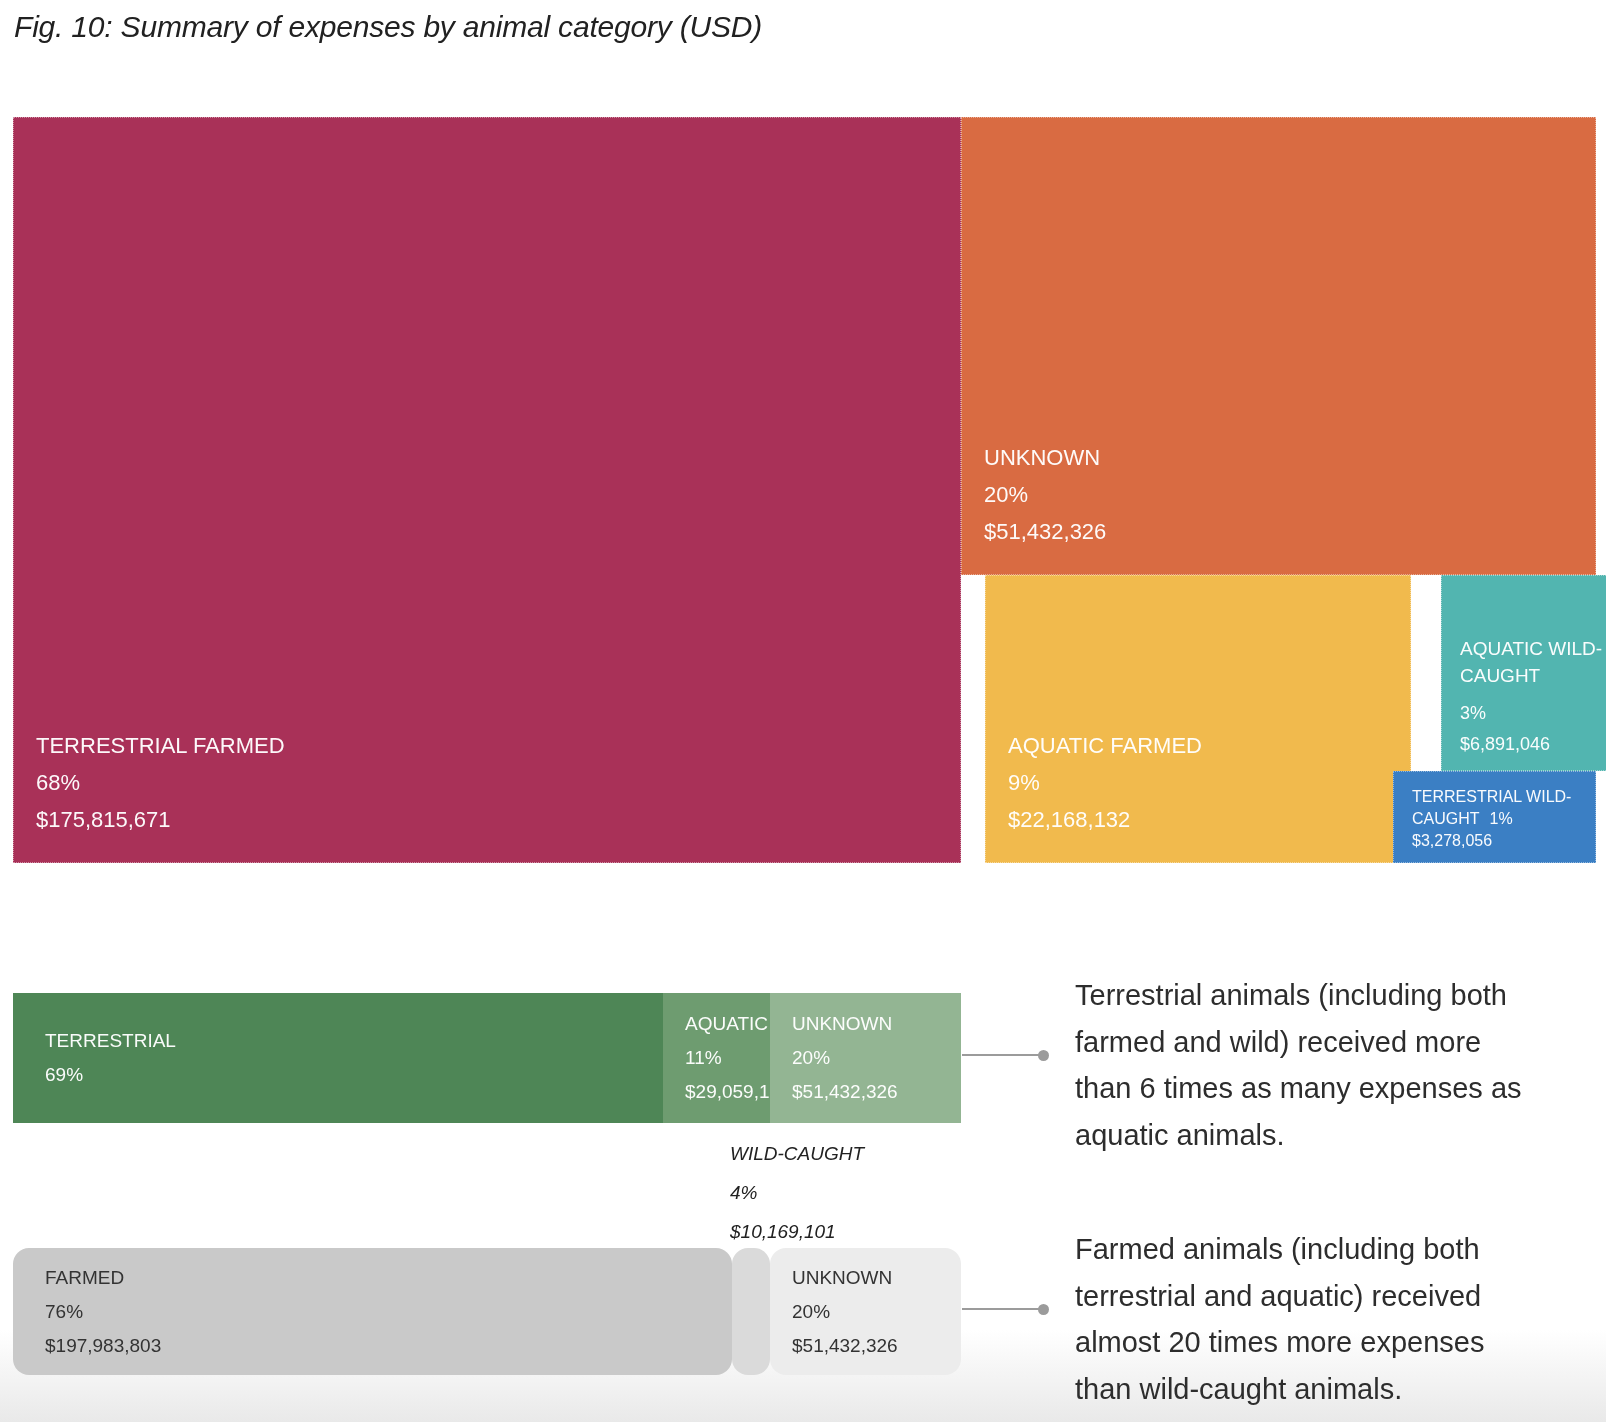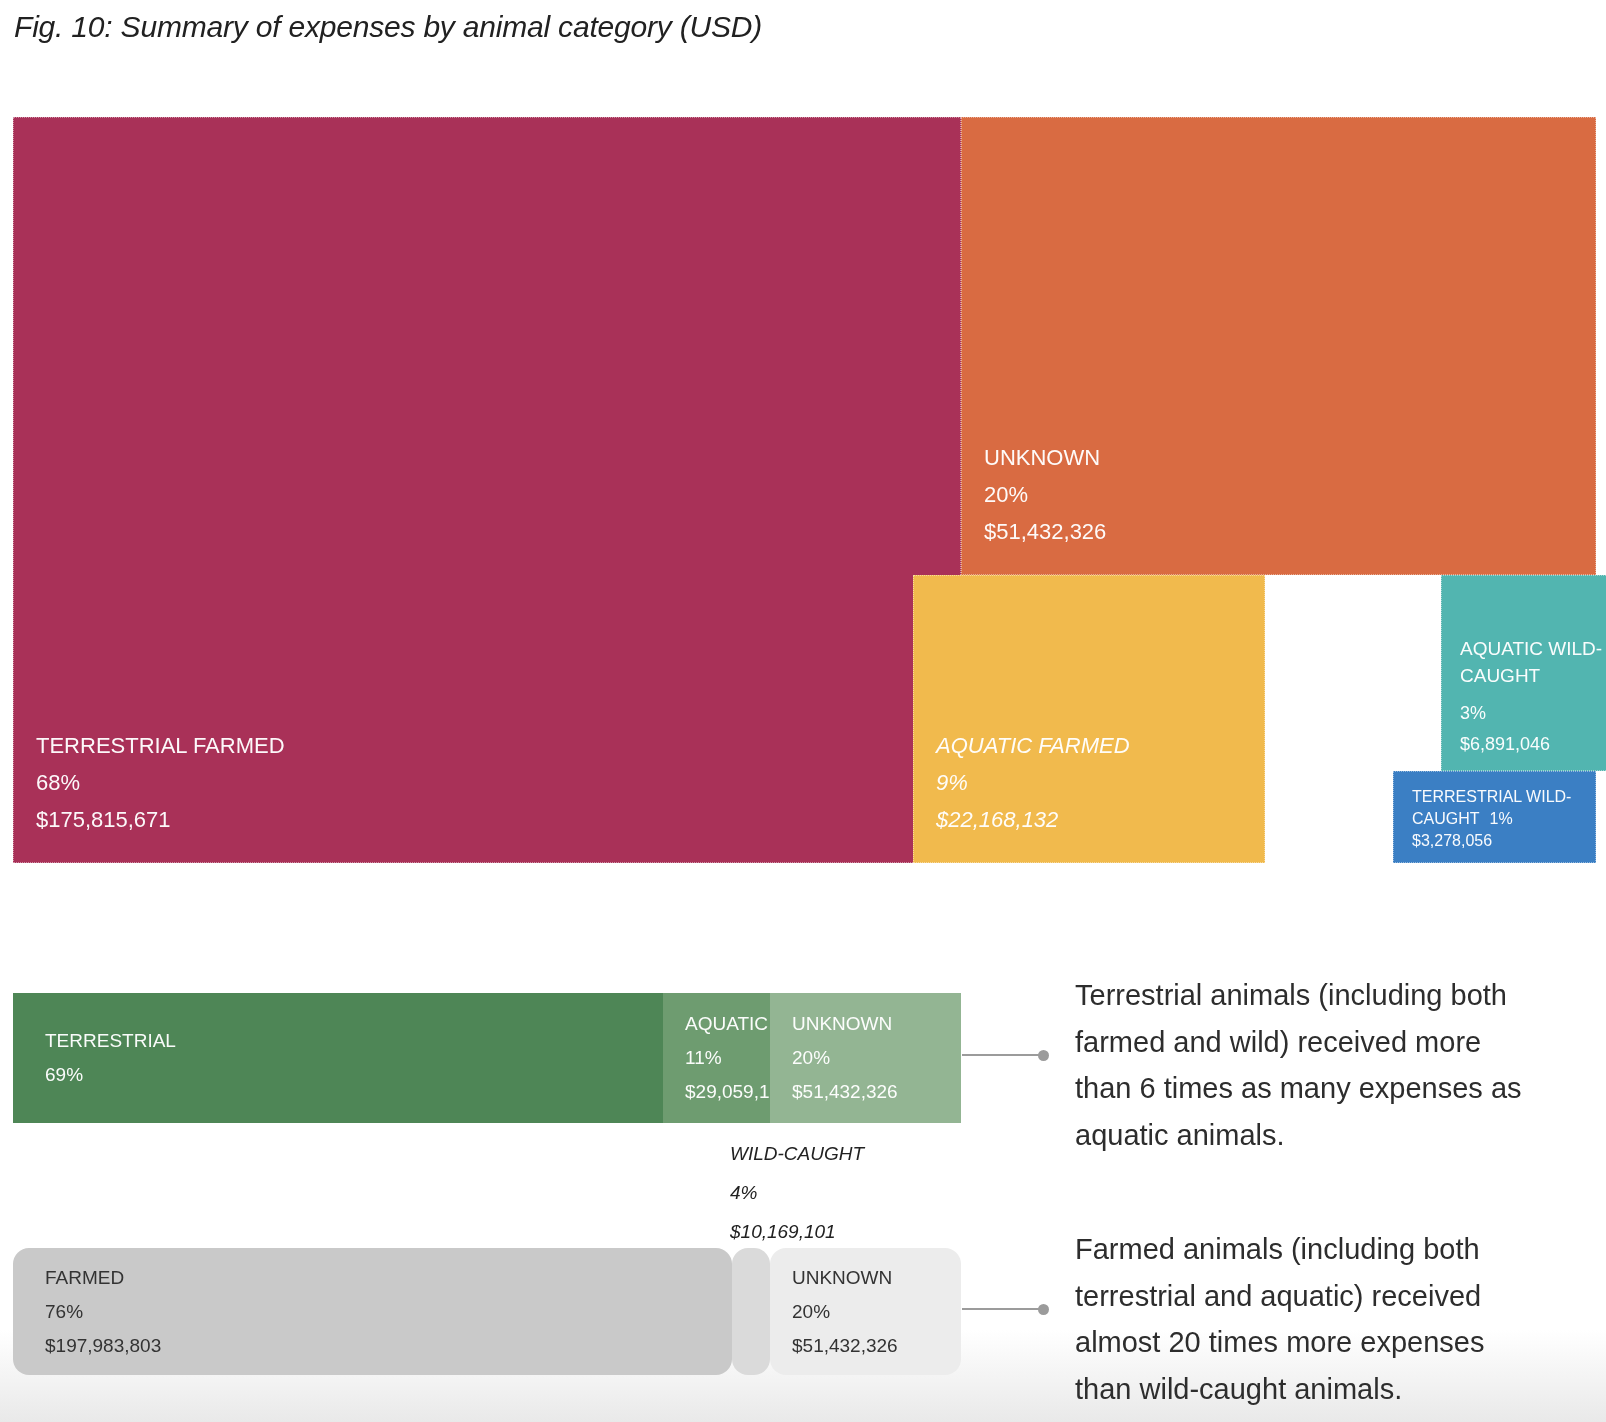--- a/index.html
+++ b/index.html
@@ -15,21 +15,21 @@
     position:absolute; left:14px; top:10px;
     font-size:30px; font-style:italic; font-weight:500; color:#212121;
     letter-spacing:-0.2px;
   }
 
   
   .treemap { position:absolute; left:13px; top:117px; width:1583px; height:746px; }
   .tm-cell { position:absolute; border:1px dotted rgba(255,255,255,0.45); }
   .tm-terrestrial-farmed { left:0;    top:0;     width:948px; height:746px; }
   .tm-unknown            { left:948px; top:0;    width:635px; height:458px; }
-  .tm-aquatic-farmed     { left:900px; top:458px; width:352px; height:288px;font-style:italic; }
+  .tm-aquatic-farmed     { left:972px; top:458px; width:426px; height:288px; }
   .tm-aquatic-wild       { left:1428px; top:458px; width:203px; height:196px; }
   .tm-terrestrial-wild   { left:1380px; top:654px; width:203px; height:92px; }
 
   .tm-block { position:absolute; left:22px; bottom:24px; color:rgba(255,255,255,0.97); }
   .tm-name  { font-size:22px; line-height:37px; }
   .tm-pct   { font-size:22px; line-height:37px; }
   .tm-amt   { font-size:22px; line-height:37px; }
 
   .tm-aquatic-wild .tm-block { left:18px; bottom:14px; right:10px; }
   .tm-aquatic-wild .tm-name  { font-size:19px; line-height:27px; }

